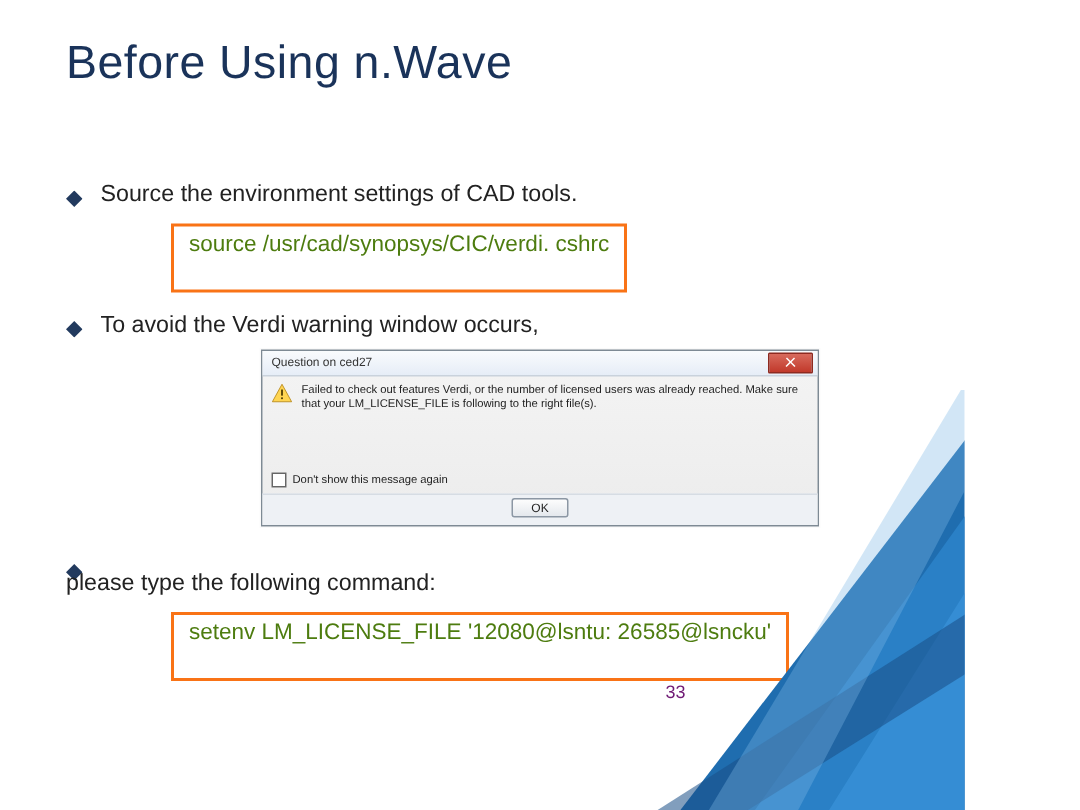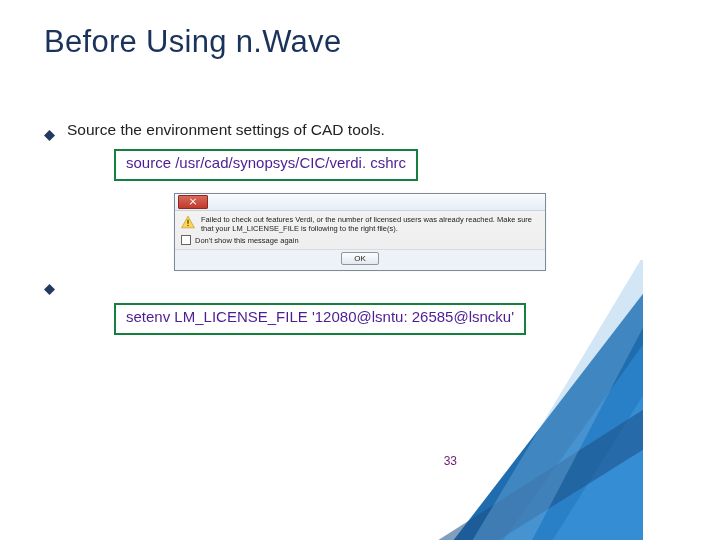--- a/index.html
+++ b/index.html
@@ -27,44 +27,44 @@
     letter-spacing: 0.3px;
     margin-top: 2px;
   }
   .body {
     margin-top: 58px;
     font-size: 15px;
     color: #1c1c1c;
   }
   .row {
     display: flex;
-    align-items: flex-end;
+    align-items: center;
     gap: 12px;
     margin-bottom: 4px;
   }
   .blt {
     width: 11px;
     height: 11px;
     flex: 0 0 11px;
     margin-top: 5px;
   }
   .blt svg { display:block; }
   .rtxt {
     line-height: 1.5;
     color: #222;
     font-size: 15.5px;
   }
   .code-box {
     display: inline-block;
     background: #fff;
-    border: 2px solid #15803d;
-    padding: 3px 10px 8px 10px;
+    border: 2px solid #f97316;
+    padding: 3px 10px 22px 10px;
     font-family: Arial, sans-serif;
     font-size: 15px;
-    color: #4c1d95;
+    color: #4d7c0f;
     margin-left: 70px;
     margin-top: 4px;
     margin-bottom: 10px;
   }
   .code-box.wide { margin-left: 70px; }
   .dialog {
     width: 370px;
     margin-left: 130px;
     margin-top: 2px;
     margin-bottom: 8px;
@@ -121,20 +121,21 @@
     color:#222;
     line-height:1.2;
   }
   .dlg-check {
     display:flex;
     align-items:center;
     gap:4px;
     padding: 0 6px 4px 6px;
     font-size:7.5px;
     color:#222;
+    margin-top:40px;
   }
   .dlg-check .cb {
     width:8px; height:8px;
     border:1px solid #666;
     background:#fff;
   }
   .dlg-btnrow {
     display:flex;
     justify-content:center;
     padding: 2px 0 5px 0;
@@ -179,24 +180,33 @@
       <span class="blt">
         <svg viewBox="0 0 12 12" width="11" height="11">
             <polygon points="6,0 12,6 6,12 0,6" fill="#223a5e"></polygon>
           </svg>
       </span>
       <span class="rtxt">Source the environment settings of CAD tools.</span>
     </div>
 
     <div class="code-box">source /usr/cad/synopsys/CIC/verdi. cshrc</div>
 
+    <div class="row">
+      <span class="blt">
+        <svg viewBox="0 0 12 12" width="11" height="11">
+            <polygon points="6,0 12,6 6,12 0,6" fill="#223a5e"></polygon>
+          </svg>
+      </span>
+      <span class="rtxt">To avoid the Verdi warning window occurs,</span>
+    </div>
 
     
     <div class="dialog">
       <div class="dlg-titlebar">
+        <div class="dlg-titletext">Question on ced27</div>
         <div class="dlg-close"></div>
       </div>
       <div class="dlg-body">
         <span class="warn-icon">
           <svg viewBox="0 0 24 24" width="14" height="14">
             <polygon points="12,2 23,22 1,22" fill="#ffd552" stroke="#b8891a" stroke-width="1"></polygon>
             <rect x="11" y="8" width="2" height="7" fill="#4b3a00"></rect>
             <rect x="11" y="17" width="2" height="2" fill="#4b3a00"></rect>
           </svg>
         </span>
@@ -210,20 +220,21 @@
         <div class="dlg-btn">OK</div>
       </div>
     </div>
 
     <div class="row" style="margin-top:6px;">
       <span class="blt">
         <svg viewBox="0 0 12 12" width="11" height="11">
             <polygon points="6,0 12,6 6,12 0,6" fill="#223a5e"></polygon>
           </svg>
       </span>
+      <span class="rtxt" style="margin-top:18px; margin-left:-23px;">please type the following command:</span>
     </div>
 
     <div class="code-box wide">setenv LM_LICENSE_FILE '12080@lsntu: 26585@lsncku'</div>
 
   </div>
 
   <div class="pagenum">33</div>
 
   <div class="corner">
     <svg width="260" height="300">

